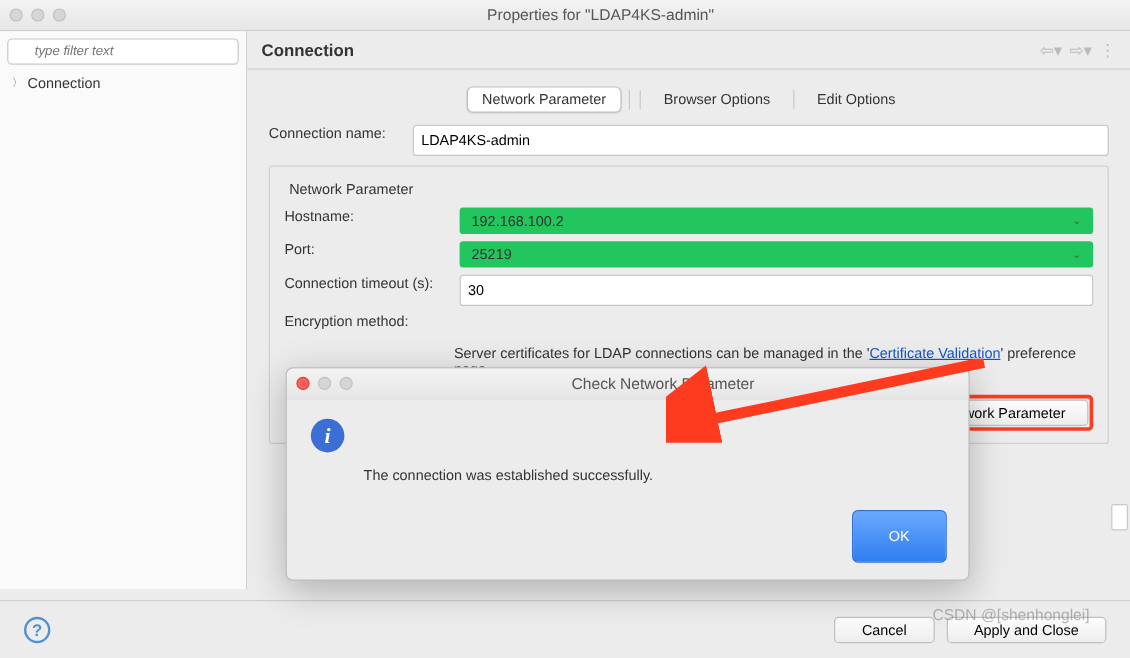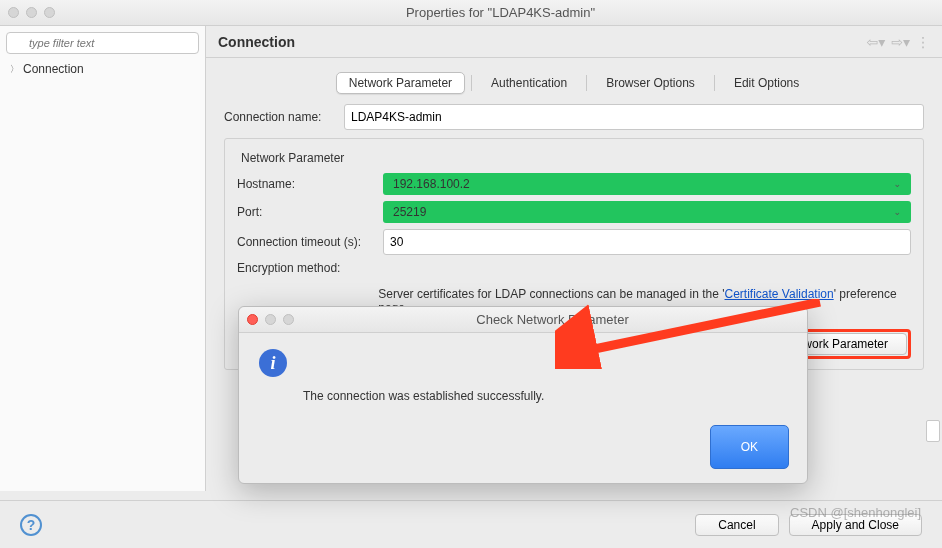--- a/index.html
+++ b/index.html
@@ -25,21 +25,21 @@
 
 .content-body { padding: 14px 18px 12px 18px; }
 
 
 .tabs { display: flex; justify-content: center; gap: 4px; margin-bottom: 10px; }
 .tab { padding: 3px 12px; border: 1px solid transparent; border-radius: 5px; font-size: 12px; color: #333; cursor: pointer; }
 .tab.active { background: #fff; border: 1px solid #bfbfbf; box-shadow: 0 1px 1px rgba(0,0,0,.08); }
 .tab-sep { width: 1px; background: #c8c8c8; margin: 3px 2px; }
 
 
-.row { display: flex; align-items: center; margin-bottom: 6px; gap: 8px; }
+.row { display: flex; align-items: flex-start; margin-bottom: 6px; gap: 8px; }
 .row label { font-size: 12px; color: #333; }
 .label-col { width: 138px; }
 .text-input { flex: 1; height: 22px; border: 1px solid #c8c8c8; border-radius: 3px; padding: 12px 6px; font-size: 12px; background: #fff; }
 .combo { flex: 1; height: 22px; border: 4px solid #22c55e; border-radius: 3px; padding: 0 6px; font-size: 12px; background: #22c55e; display:flex; align-items:center; justify-content:space-between; }
 .combo .arrow { font-size: 9px; color: #555; }
 
 .fieldset { border: 1px solid #d0d0d0; border-radius: 3px; padding: 12px 12px 10px 12px; margin-top: 8px; background: #ececec; }
 .fieldset-title { font-size: 12px; margin: -20px 0 8px 0; display:inline-block; background:#ececec; padding:0 4px; }
 
 .hint { font-size: 12px; color: #333; margin: 6px 0 8px 0; }
@@ -64,21 +64,21 @@
 .dialog-body { padding: 16px 20px 14px 20px; display:flex; gap: 16px; align-items: flex-start; }
 .info-icon { width: 28px; height: 28px; border-radius: 50%; background: #3b6fd6; color: #fff; display:flex; align-items:center; justify-content:center; font-style: italic; font-weight: bold; font-family: Georgia, serif; font-size: 18px; flex-shrink:0; }
 .dialog-msg { font-size: 12px; padding-top: 4px; margin-top: 36px; }
 .dialog-footer { display:flex; justify-content:flex-end; padding: 8px 18px 14px; }
 .dialog-footer .ok { background: linear-gradient(#6aa9ff,#2f7df0); color:#fff; border:1px solid #2f6fd0; padding: 14px 30px; border-radius:5px; font-size:12px; }
 
 
 .arrow-anno { position: absolute; left: 555px; top: 299px; width: 280px; height: 70px; pointer-events:none; }
 
 
-.watermark { position:absolute; right: 21px; bottom: 28px; font-size: 13px; color: rgba(120,120,120,0.55); }
+.watermark { position:absolute; right: 34px; bottom: 28px; font-size: 13px; color: rgba(120,120,120,0.55); }
 
 
 .right-edge { position:absolute; right: 2px; top: 420px; width: 14px; height: 22px; border:1px solid #c8c8c8; background:#fff; border-radius:2px; }
 </style>
 </head>
 <body>
 
 <div class="titlebar">
   <div class="traffic">
     <span class="dot"></span>
@@ -106,21 +106,20 @@
         <span>⇨▾</span>
         <span>⋮</span>
       </div>
     </div>
 
     <div class="content-body">
 
       <div class="tabs">
         <div class="tab active">Network Parameter</div>
         <div class="tab-sep"></div>
-        <div class="tab">Authentication</div>
         <div class="tab-sep"></div>
         <div class="tab">Browser Options</div>
         <div class="tab-sep"></div>
         <div class="tab">Edit Options</div>
       </div>
 
       <div class="row">
         <label class="label-col" style="width:112px">Connection name:</label>
         <input class="text-input" value="LDAP4KS-admin" style="">
       </div>

